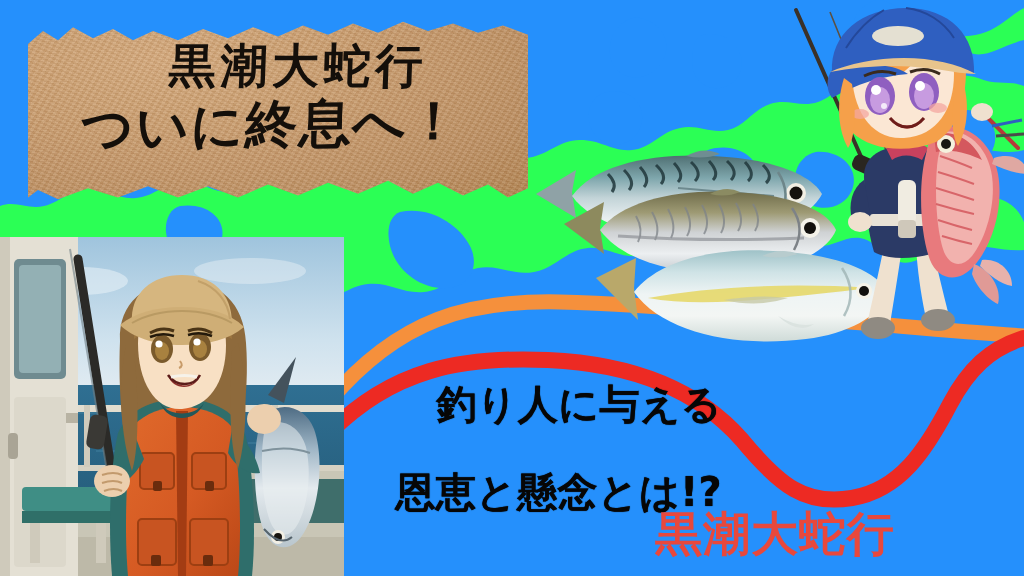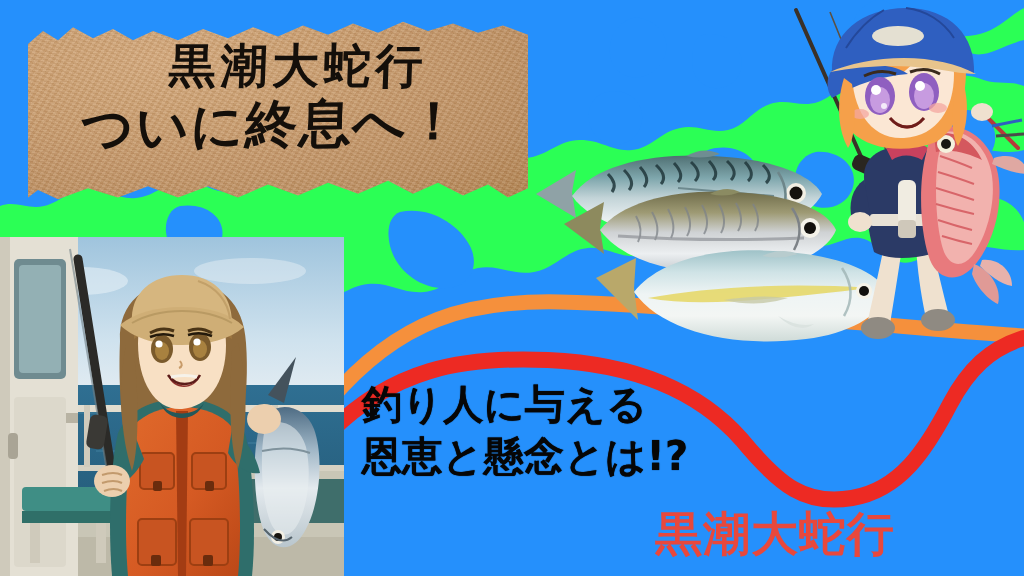--- a/index.html
+++ b/index.html
@@ -86,25 +86,25 @@
   
   .chibi{position:absolute;left:786px;top:8px;width:240px;height:360px;}
   .chibi svg{display:block;width:100%;height:100%;overflow:visible;}
 
   
   .subtitle{
     position:absolute;left:362px;top:378px;width:360px;
     color:#060606;font-weight:700;
     font-family:"DejaVu Sans","Liberation Sans",sans-serif;
     line-height:1.30;letter-spacing:.015em;
-    text-align:left;
+    text-align:right;
     text-shadow:0 0 1px #060606;
   }
   .subtitle .s1{display:block;font-size:40px;}
-  .subtitle .s2{display:block;font-size:40px;}
+  .subtitle .s2{display:block;font-size:40px;margin-top:36px;}
 
   
   .redword{
     position:absolute;left:655px;top:503px;
     color:#e8483c;font-weight:700;font-size:47px;
     letter-spacing:.02em;
     font-family:"DejaVu Sans","Liberation Sans",sans-serif;
   }
 </style>
 </head>

